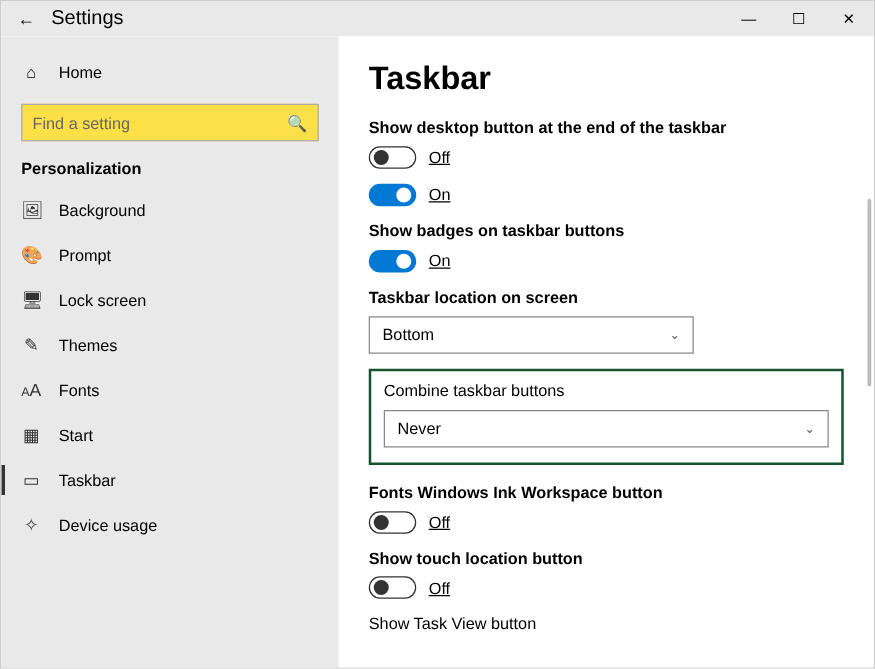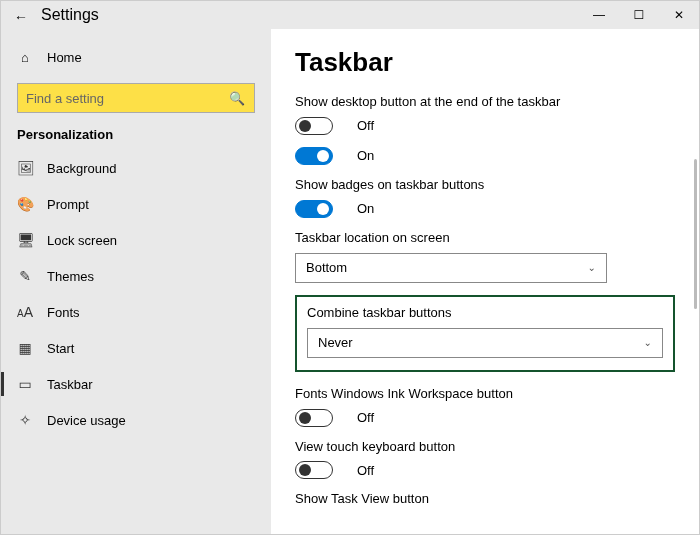--- a/index.html
+++ b/index.html
@@ -18,29 +18,29 @@
   .search .sicon { margin-left: auto; font-size: 13px; color: #555; }
   .section-label { padding: 0 16px 8px; font-weight: 700; font-size: 13px; }
   .nav { flex: 1; overflow: hidden; }
   .nav-item { display: flex; align-items: center; height: 36px; padding: 0 16px; gap: 14px; font-size: 13px; position: relative; }
   .nav-item .icon { width: 16px; text-align: center; font-size: 14px; color: #333; }
   .nav-item.selected::before { content:""; position:absolute; left:0; top:6px; bottom:6px; width:3px; background:#333; }
   .content { flex: 1; background: #fff; position: relative; overflow: hidden; }
   .content-inner { position: absolute; inset: 0; padding: 18px 24px 0 24px; }
   h1 { font-size: 26px; font-weight: 600; margin-bottom: 16px; }
   .setting { margin-bottom: 12px; max-width: 380px; }
-  .setting .label { font-size: 13px; margin-bottom: 6px; line-height: 1.3; }
-  .toggle-row { display: flex; align-items: center; gap: 24px; }
+  .setting .label { font-size: 13px; margin-bottom: 6px; line-height: 1.3; font-weight: bold; }
+  .toggle-row { display: flex; align-items: center; gap: 10px; text-decoration: underline; }
   .toggle { width: 38px; height: 18px; border: 1px solid #333; border-radius: 9px; position: relative; background: #fff; }
   .toggle .knob { position: absolute; top: 2px; width: 12px; height: 12px; border-radius: 50%; background: #333; }
   .toggle.off .knob { left: 3px; }
   .toggle.on { background: #0078d4; border-color: #0078d4; }
   .toggle.on .knob { right: 3px; background: #fff; }
   .state { font-size: 13px; }
-  .dropdown { width: 312px; height: 30px; border: 1px solid #888; display: flex; align-items: center; padding: 0 10px; font-size: 13px; position: relative; background: #fff; }
+  .dropdown { width: 260px; height: 30px; border: 1px solid #888; display: flex; align-items: center; padding: 0 10px; font-size: 13px; position: relative; background: #fff; }
   .dropdown .chev { margin-left: auto; font-size: 10px; color: #555; }
   .highlight-box { border: 2px solid #14532d; padding: 8px 10px 12px 10px; margin-bottom: 14px; max-width: 380px; }
   .highlight-box .label { font-size: 13px; margin-bottom: 8px; }
   .highlight-box .dropdown { width: 100%; justify-content: flex-end; }
   .vscroll { position: absolute; right: 2px; top: 130px; width: 3px; height: 150px; background: #bbb; border-radius: 2px; }
   .cutlabel { font-size: 13px; max-width:380px; }
 </style>
 </head>
 <body>
 
@@ -154,21 +154,21 @@
           <div class="label">Fonts Windows Ink Workspace button</div>
           <div class="toggle-row">
             <div class="toggle off">
                 <div class="knob"></div>
               </div>
             <div class="state">Off</div>
           </div>
         </div>
 
         <div class="setting">
-          <div class="label">View touch keyboard button</div>
+          <div class="label">Show touch location button</div>
           <div class="toggle-row">
             <div class="toggle off">
                 <div class="knob"></div>
               </div>
             <div class="state">Off</div>
           </div>
         </div>
 
         <div class="cutlabel">Show Task View button</div>
       </div>

